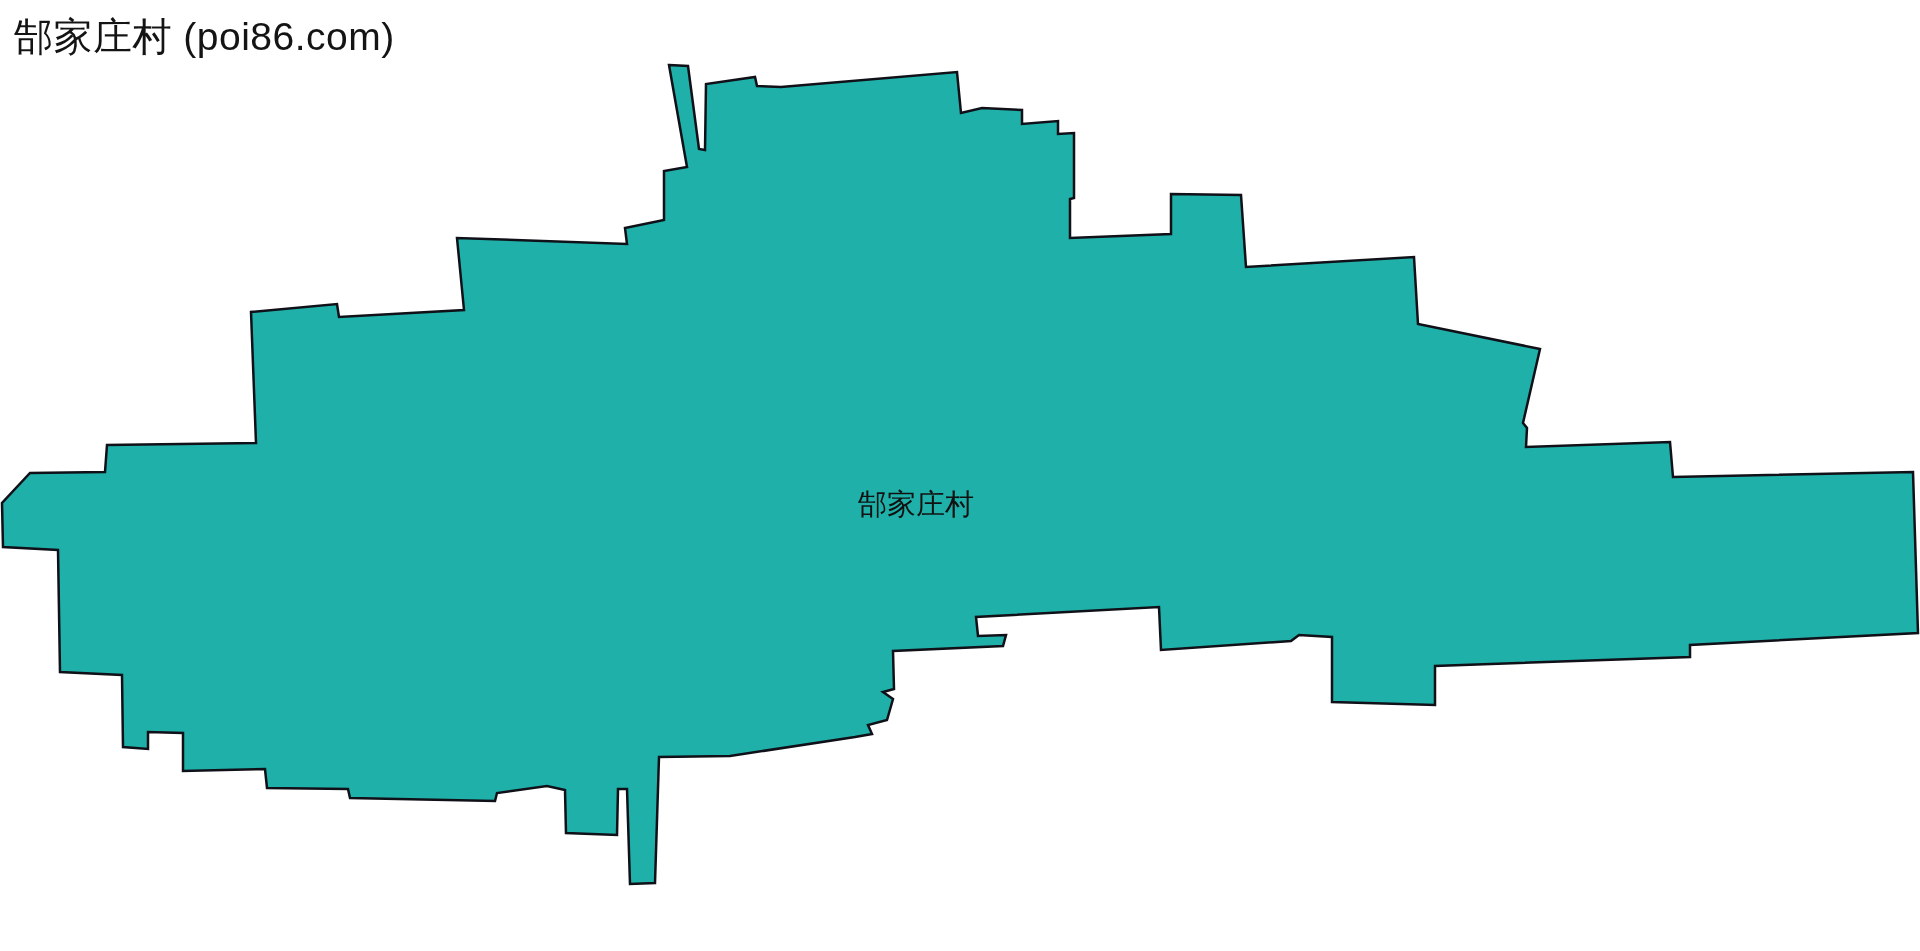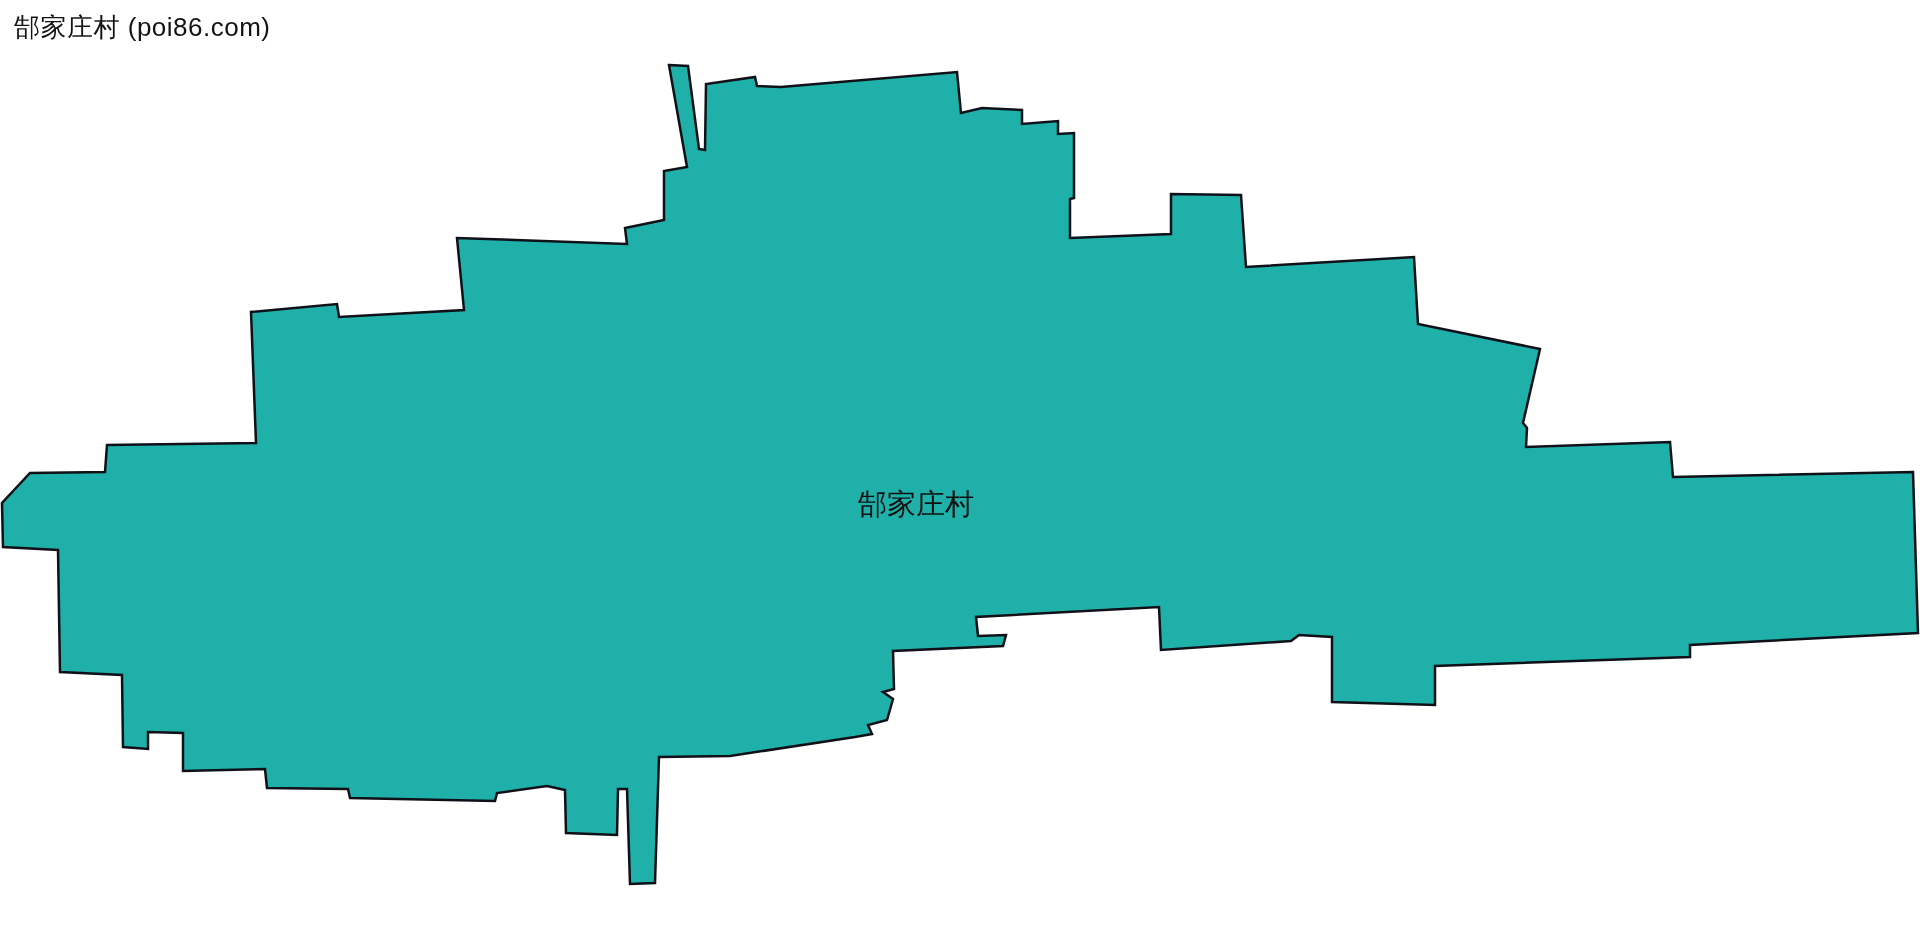--- a/index.html
+++ b/index.html
@@ -21,21 +21,21 @@
     top: 0;
     width: 1920px;
     height: 951px;
     display: block;
   }
   .page-title {
     position: absolute;
     left: 14px;
     top: 10px;
     margin: 0;
-    font-size: 26px;
+    font-size: 39px;
     font-weight: 500;
     letter-spacing: 0.5px;
     color: #141414;
     white-space: nowrap;
   }
   .region-label-text {
     font-size: 29px;
     font-weight: 400;
   }
   .wm-text {

